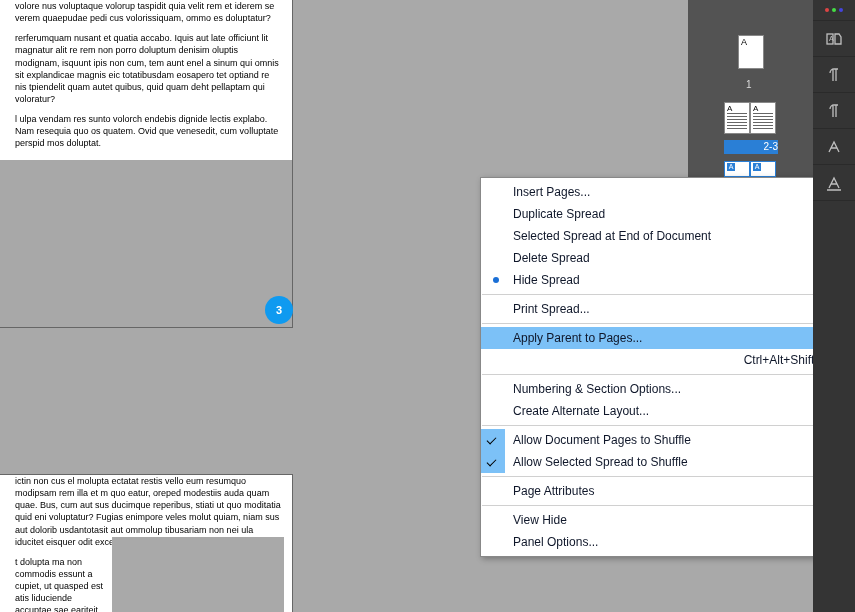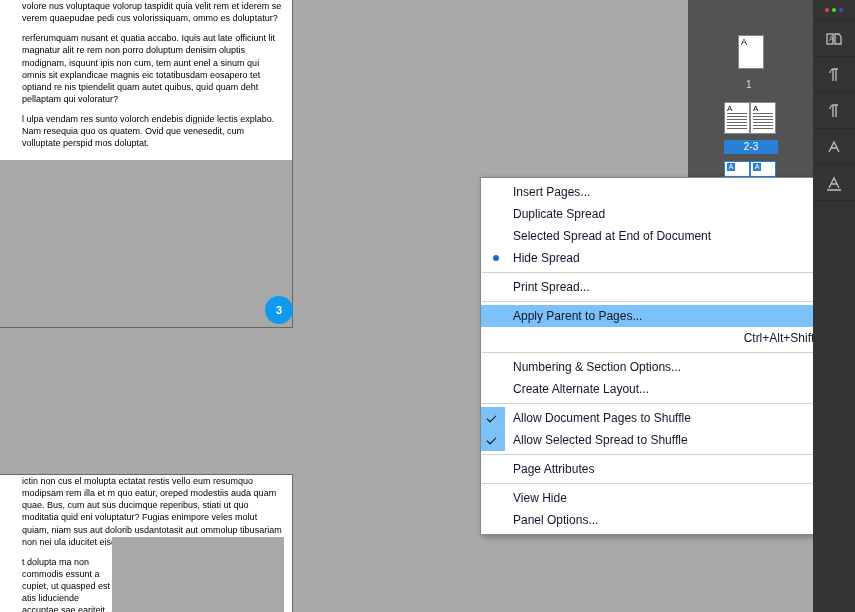--- a/index.html
+++ b/index.html
@@ -1,18 +1,18 @@
 <!DOCTYPE html>
 <html><head>
 <meta charset="utf-8">
 <style>
 html,body{margin:0;padding:0;height:100%;font-family:"Segoe UI",Tahoma,sans-serif;font-size:12px;overflow:hidden}
 .root{position:relative;width:855px;height:612px;background:#a9a9a9;overflow:hidden}
 .page{position:absolute;background:#fff;box-shadow:0 0 0 1px #666;padding:8px 10px;box-sizing:border-box;color:#000;font-size:9px;line-height:1.35}
-.page p{margin:0 0 8px 12px}
+.page p{margin:0 0 8px 5px}
 .page .body{position:absolute;left:10px;right:10px;top:0}
 .page3{left:0;top:0;width:292px;height:327px}
 .page3 .shade{position:absolute;left:0;right:0;bottom:0;height:167px;background:#A8A8A8}
 .page5{left:0;top:475px;width:292px;height:137px}
 .page5 .img{position:absolute;left:112px;top:62px;width:172px;height:85px;background:#a9a9a9}
 .badge{position:absolute;left:265px;top:296px;width:28px;height:28px;border-radius:50%;background:#0f9af0;color:#fff;display:flex;align-items:center;justify-content:center;font-size:11px;font-weight:600}
 .menu{position:absolute;left:480px;top:177px;width:375px;background:#fff;border:1px solid #888;box-shadow:2px 2px 6px rgba(0,0,0,.3);padding:3px 0}
 .menu-item{position:relative;height:22px;line-height:22px;padding:0 28px 0 32px;color:#0f172a;cursor:default}
 .menu-item.hl{background:#7cc1f7}
 .menu-item .short{position:absolute;right:28px;top:0}
@@ -24,21 +24,21 @@
 .panel{position:absolute;right:42px;top:0;width:125px;height:180px;background:#535353}
 .panel .master{position:absolute;left:50px;top:35px;width:24px;height:32px;background:#fff;border:1px solid #888}
 .panel .master .a{position:absolute;left:2px;top:1px;font-size:9px;color:#000}
 .panel .mlabel{position:absolute;left:58px;top:79px;color:#ddd;font-size:10px}
 .panel .spread{position:absolute;left:36px;top:102px;width:54px;height:32px}
 .panel .spread .pg{position:absolute;top:0;width:26px;height:32px;background:#fff;border:1px solid #888;box-sizing:border-box}
 .panel .spread .pg .a{position:absolute;left:2px;top:1px;font-size:8px;color:#000}
 .panel .spread .pg .stripes{position:absolute;left:2px;right:2px;top:10px;bottom:2px;background:repeating-linear-gradient(#666 0,#666 1px,#fff 1px,#fff 3px)}
 .panel .spread .l{left:0}
 .panel .spread .r{left:26px}
-.panel .sel{position:absolute;left:36px;top:140px;width:54px;height:14px;background:#2a7fd6;color:#fff;font-size:10px;text-align:center;line-height:14px}
+.panel .sel{position:absolute;left:36px;top:140px;width:54px;height:14px;background:#2a7fd6;color:#fff;font-size:10px;text-align:right;line-height:14px}
 .panel .row2{position:absolute;left:36px;top:161px;width:54px;height:16px}
 .panel .row2 .pg2{position:absolute;top:0;width:26px;height:16px;background:#fff;border:1px solid #2a7fd6;box-sizing:border-box}
 .panel .row2 .pg2 .a{position:absolute;left:2px;top:1px;width:8px;height:8px;background:#2a7fd6;color:#fff;font-size:7px;text-align:center;line-height:8px}
 .panel .row2 .l{left:0}
 .panel .row2 .r{left:26px}
 .dock{position:absolute;right:0;top:0;width:42px;height:612px;background:#343434}
 .dock .slot{width:42px;height:35px;display:flex;align-items:center;justify-content:center;border-bottom:1px solid #2a2a2a}
 .dock svg{stroke:#bfbfbf;fill:none;stroke-width:1.3}
 .dock .slot:first-child{height:20px}
 .dock .dots{display:flex;gap:3px}
@@ -91,20 +91,21 @@
       <div class="pg2 r">
           <span class="a">A</span>
         </div>
     </div>
   </div>
 
   <div class="menu" id="menu">
       <div class="menu-item"><span>Insert Pages...</span></div>
       <div class="menu-item"><span>Duplicate Spread</span></div>
       <div class="menu-item"><span>Selected Spread at End of Document</span></div>
+      <div class="menu-item"><span>Delete Spread</span></div>
       <div class="menu-item"><span class="dot"></span><span>Hide Spread</span></div>
       <div class="menu-sep"></div>
       <div class="menu-item"><span>Print Spread...</span></div>
       <div class="menu-sep"></div>
       <div class="menu-item hl"><span>Apply Parent to Pages...</span></div>
       <div class="menu-item"><span class="short">Ctrl+Alt+Shift+L</span></div>
       <div class="menu-sep"></div>
       <div class="menu-item"><span>Numbering &amp; Section Options...</span></div>
       <div class="menu-item"><span>Create Alternate Layout...</span></div>
       <div class="menu-sep"></div>

